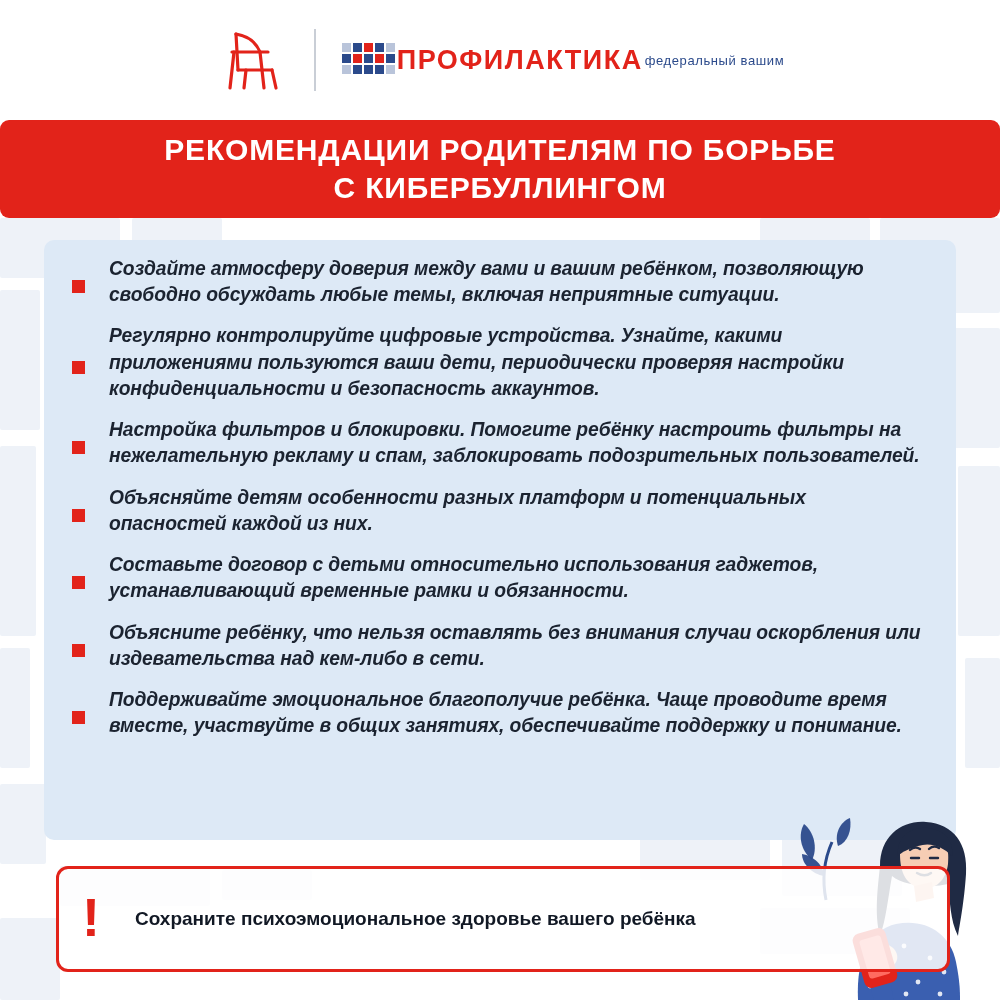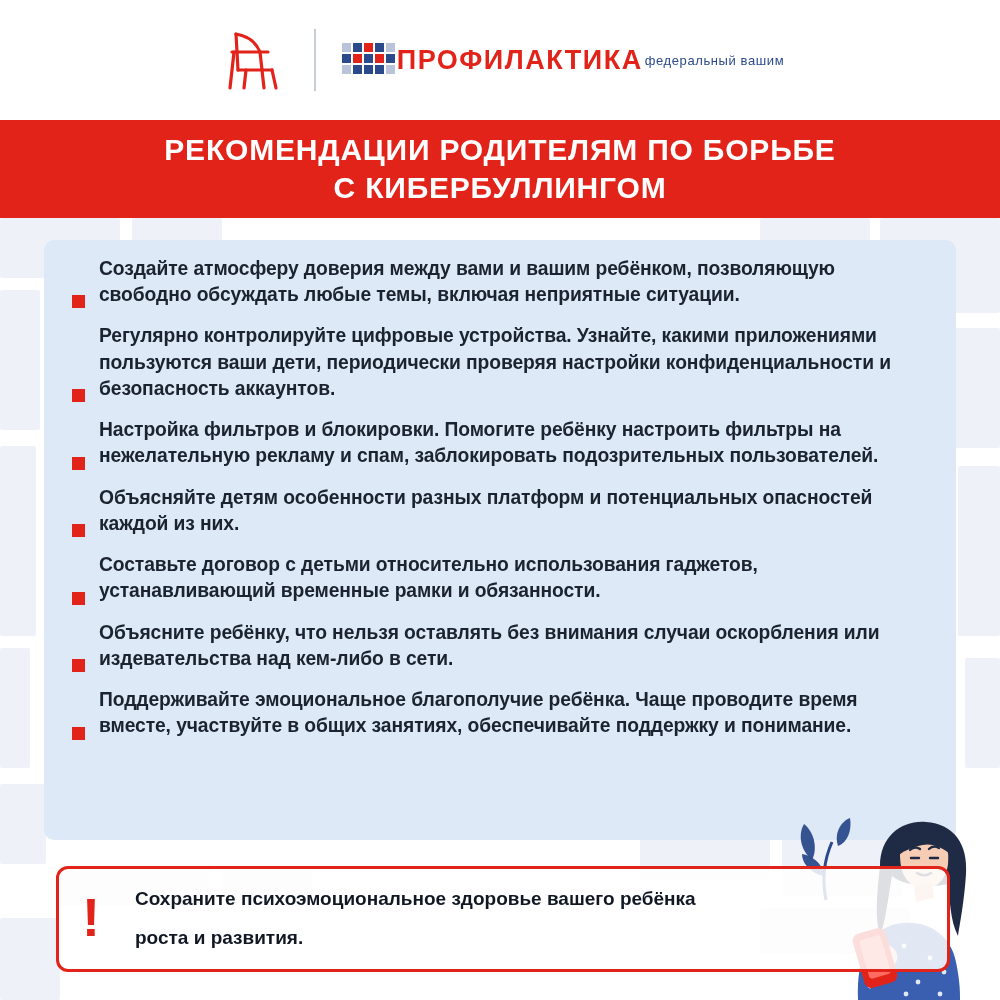--- a/index.html
+++ b/index.html
@@ -76,20 +76,21 @@
   .title-band {
     position: absolute;
     left: 0; top: 120px;
     width: 1000px;
     height: 98px;
     background: #e2231a;
     display: flex;
     flex-direction: column;
     align-items: center;
     justify-content: center;
+    border-radius: 9px;
   }
   .title-band .line {
     color: #ffffff;
     font-size: 30px;
     font-weight: bold;
     letter-spacing: 0.8px;
     line-height: 1.28;
     text-align: center;
   }
 
@@ -124,23 +125,24 @@
     border-radius: 10px;
   }
   .list {
     position: absolute;
     left: 28px;
     top: 16px;
     width: 856px;
   }
   .item {
     display: flex;
-    align-items: flex-end;
-    gap: 14px;
+    align-items: center;
+    gap: 24px;
     margin-bottom: 15px;
+    font-style: italic;
   }
   .bullet {
     flex: 0 0 auto;
     width: 13px;
     height: 13px;
     background: #e2231a;
     margin-top: 9px;
   }
   .item p {
     margin: 0;
@@ -352,17 +354,16 @@
 
       <rect x="104" y="150" width="34" height="56" rx="7" fill="#e2231a" transform="rotate(-16 121 178)"></rect>
       <rect x="110" y="157" width="22" height="40" rx="3" fill="#ff6b60" transform="rotate(-16 121 177)"></rect>
     </svg>
   </div>
 
   <div class="callout">
     <div class="excl">!</div>
     <div class="callout-text">
       <p>Сохраните психоэмоциональное здоровье вашего ребёнка</p>
-      <p>роста и развития.</p>
     </div>
   </div>
 
 </div>
 
 </body></html>

